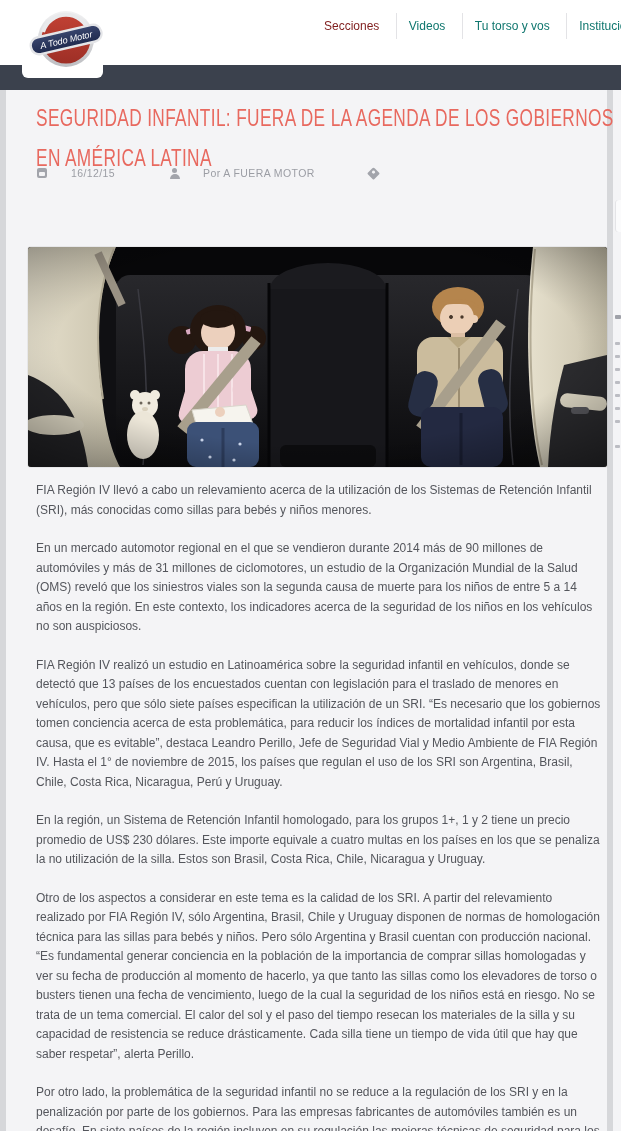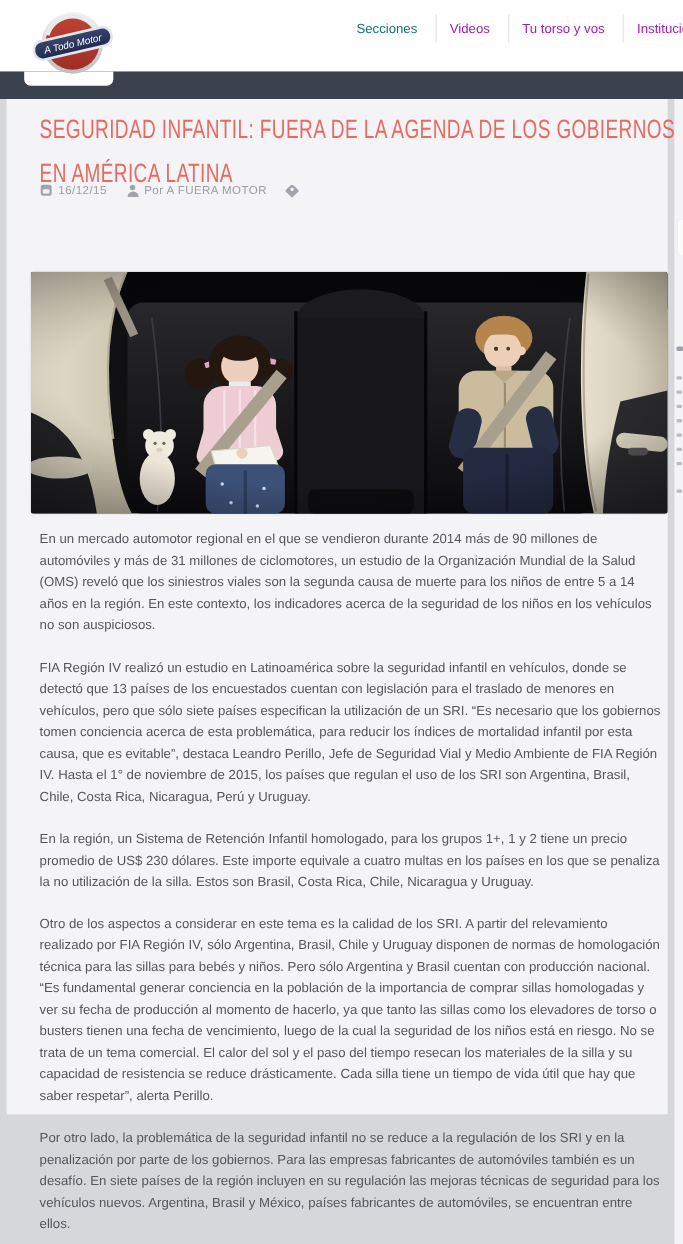--- a/index.html
+++ b/index.html
@@ -7,28 +7,28 @@
     width:621px;height:1131px;overflow:hidden;position:relative;
     background:#d6d7da;
     font-family:"Liberation Sans", sans-serif;
   }
   
   .header{position:absolute;left:0;top:0;width:621px;height:65px;background:#ffffff;}
   .darkbar{position:absolute;left:0;top:65px;width:621px;height:25px;background:#3b414d;}
   .logo-notch{position:absolute;left:22px;top:65px;width:81px;height:13px;background:#ffffff;border-radius:0 0 6px 6px;}
   .logo{position:absolute;left:29px;top:6px;width:74px;height:66px;z-index:5;}
   .nav{position:absolute;left:312px;top:13px;height:26px;white-space:nowrap;z-index:4;}
-  .nav-item{display:inline-block;vertical-align:top;line-height:26px;padding:0 12px;font-size:12px;color:#a21caf;border-left:1px solid #e3e3e6;cursor:pointer;}
+  .nav-item{display:inline-block;vertical-align:top;line-height:26px;padding:0 12px;font-size:12px;color:#0f766e;border-left:1px solid #e3e3e6;cursor:pointer;}
   .nav-item:first-child{border-left:none;}
-  .nav-item.active{color:#0f766e;}
-  
-  .card{position:absolute;left:6px;top:90px;width:601px;height:923px;background:#f4f4f6;text-decoration:underline;}
+  .nav-item.active{color:#7f1d1d;}
+  
+  .card{position:absolute;left:6px;top:90px;width:601px;height:1041px;background:#f4f4f6;text-decoration:underline;}
   .title{position:absolute;left:30px;top:8px;color:#e8695f;font-size:24px;font-weight:400;}
   .title-line{display:block;white-space:nowrap;transform:scaleX(0.72);transform-origin:0 50%;line-height:40px;letter-spacing:0.5px;}
-  .meta{position:absolute;left:31px;top:76px;height:14px;font-size:10.5px;color:#9b9da4;letter-spacing:0.4px;display:flex;align-items:center;gap:6px;}
+  .meta{position:absolute;left:31px;top:76px;height:14px;font-size:10.5px;color:#9b9da4;letter-spacing:0.4px;display:flex;align-items:center;gap:24px;}
   .meta .sep{width:6px;}
   
   .icon-cal{display:inline-block;width:10px;height:10px;background:#a2a4ab;border-radius:2px;position:relative;}
   .icon-cal::after{content:"";position:absolute;left:2px;right:2px;top:4px;bottom:2px;background:#f4f4f6;border-radius:1px;}
   .icon-user{display:inline-block;width:10px;height:10px;position:relative;}
   .icon-user::before{content:"";position:absolute;left:3px;top:0;width:5px;height:5px;border-radius:50%;background:#a2a4ab;}
   .icon-user::after{content:"";position:absolute;left:0.5px;top:5.5px;width:10px;height:5px;border-radius:5px 5px 0 0;background:#a2a4ab;}
   .icon-tag{display:inline-block;width:9px;height:9px;background:#a2a4ab;border-radius:2px 1px 1px 1px;transform:rotate(45deg);position:relative;}
   .icon-tag::after{content:"";position:absolute;left:2px;top:2px;width:2.5px;height:2.5px;border-radius:50%;background:#f4f4f6;}
   
@@ -195,20 +195,21 @@
         <circle cx="53" cy="128" r="6" fill="#eccfb6"></circle>
         <rect x="8" y="120" width="82" height="60" rx="10" fill="#232941"></rect>
         <line x1="48" y1="126" x2="48" y2="178" stroke="#181d30" stroke-width="3"></line>
       </g>
 
       <rect x="0" y="0" width="579" height="220" fill="url(#vig)"></rect>
     </svg>
   </div>
 
   <div class="body-copy">
+    <p>FIA Región IV llevó a cabo un relevamiento acerca de la utilización de los Sistemas de Retención Infantil (SRI), más conocidas como sillas para bebés y niños menores.</p>
     <p>En un mercado automotor regional en el que se vendieron durante 2014 más de 90 millones de automóviles y más de 31 millones de ciclomotores, un estudio de la Organización Mundial de la Salud (OMS) reveló que los siniestros viales son la segunda causa de muerte para los niños de entre 5 a 14 años en la región. En este contexto, los indicadores acerca de la seguridad de los niños en los vehículos no son auspiciosos.</p>
     <p>FIA Región IV realizó un estudio en Latinoamérica sobre la seguridad infantil en vehículos, donde se detectó que 13 países de los encuestados cuentan con legislación para el traslado de menores en vehículos, pero que sólo siete países especifican la utilización de un SRI. “Es necesario que los gobiernos tomen conciencia acerca de esta problemática, para reducir los índices de mortalidad infantil por esta causa, que es evitable”, destaca Leandro Perillo, Jefe de Seguridad Vial y Medio Ambiente de FIA Región IV. Hasta el 1° de noviembre de 2015, los países que regulan el uso de los SRI son Argentina, Brasil, Chile, Costa Rica, Nicaragua, Perú y Uruguay.</p>
     <p> En la región, un Sistema de Retención Infantil homologado, para los grupos 1+, 1 y 2 tiene un precio promedio de US$ 230 dólares.  Este importe equivale a cuatro multas en los países en los que se penaliza la no utilización de la silla. Estos son Brasil, Costa Rica, Chile, Nicaragua y Uruguay.</p>
     <p>Otro de los aspectos a considerar en este tema es la calidad de los SRI. A partir del relevamiento realizado por FIA Región IV, sólo Argentina, Brasil, Chile y Uruguay disponen de normas de homologación técnica para las sillas para bebés y niños. Pero sólo Argentina y Brasil cuentan con producción nacional. “Es fundamental generar conciencia en la población de la importancia de comprar sillas homologadas y ver su fecha de producción al momento de hacerlo, ya que tanto las sillas como los elevadores de torso o busters tienen una fecha de vencimiento, luego de la cual la seguridad de los niños está en riesgo. No se trata de un tema comercial. El calor del sol y el paso del tiempo resecan los materiales de la silla y su capacidad de resistencia se reduce drásticamente. Cada silla tiene un tiempo de vida útil que hay que saber respetar”, alerta Perillo.</p>
     <p>Por otro lado,  la problemática de la seguridad infantil no se reduce a la regulación de los SRI y en la penalización por parte de los gobiernos. Para las empresas fabricantes de automóviles también es un desafío.  En siete países de la región incluyen en su regulación las mejoras técnicas de seguridad para los vehículos nuevos. Argentina, Brasil y México, países fabricantes de automóviles, se encuentran entre ellos.</p>
 
   </div>
 </div>
 
 <div class="sliver">

